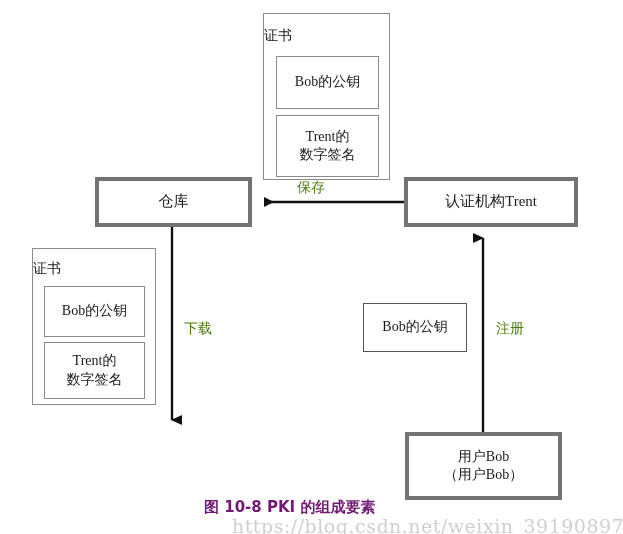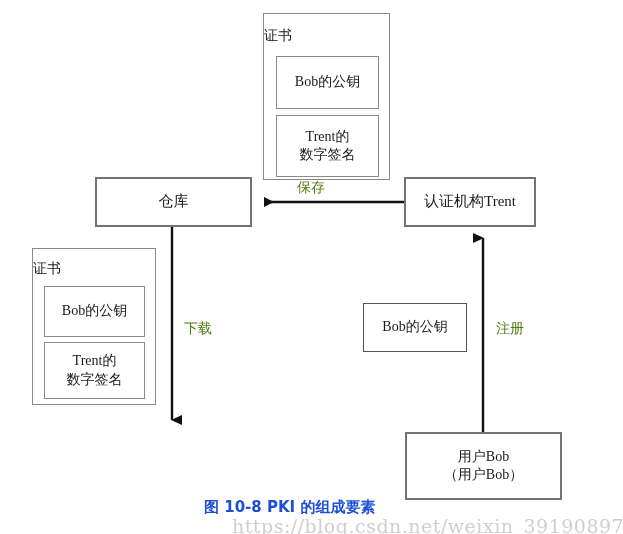--- a/index.html
+++ b/index.html
@@ -24,21 +24,21 @@
     box-sizing: border-box;
     background: #ffffff;
     display: flex;
     flex-direction: column;
     align-items: center;
     justify-content: center;
     text-align: center;
     color: #1a1a1a;
     line-height: 1.32;
   }
-  .box.heavy   { border: 2px solid #737373; }
+  .box.heavy   { border: 4px solid #737373; }
   .box.light   { border: 1px solid #8a8a8a; }
   .box.medium  { border: 1px solid #555555; }
 
   .lbl { display: block; white-space: nowrap; font-family: Liberation Serif, serif; }
 
   
   .cert-title {
     position: absolute;
     left: 0;
     right: 0;
@@ -53,21 +53,21 @@
     font-size: 14px;
     color: #4d7c0f;
     white-space: nowrap;
   }
 
   
   .caption {
     position: absolute;
     font-size: 15px;
     font-weight: bold;
-    color: #1d4ed8;
+    color: #701a75;
     white-space: nowrap;
   }
   .watermark {
     position: absolute;
     font-family: "DejaVu Serif", "Liberation Serif", serif;
     font-size: 19px;
     color: #cfcfcf;
     white-space: nowrap;
     letter-spacing: .5px;
     margin-top: 20px;
@@ -95,21 +95,21 @@
     <div class="box light" style="left:12px; top:101px; width:103px; height:62px; font-size:14px;">
       <span class="lbl">Trent的</span>
       <span class="lbl">数字签名</span>
     </div>
   </div>
 
   <div class="box heavy" style="left:95px; top:177px; width:157px; height:50px; font-size:15px;">
     <span class="lbl">仓库</span>
   </div>
 
-  <div class="box heavy" style="left:404px; top:177px; width:132px; height:50px; font-size:15px;">
+  <div class="box heavy" style="left:404px; top:177px; width:174px; height:50px; font-size:15px;">
     <span class="lbl">认证机构Trent</span>
   </div>
 
   <div class="box light" style="left:32px; top:248px; width:124px; height:157px; justify-content:flex-start;">
     <span class="cert-title" style="top:10px;">证书</span>
     <div class="box light" style="left:11px; top:37px; width:101px; height:51px; font-size:14px;">
       <span class="lbl">Bob的公钥</span>
     </div>
     <div class="box light" style="left:11px; top:93px; width:101px; height:57px; font-size:14px;">
       <span class="lbl">Trent的</span>

